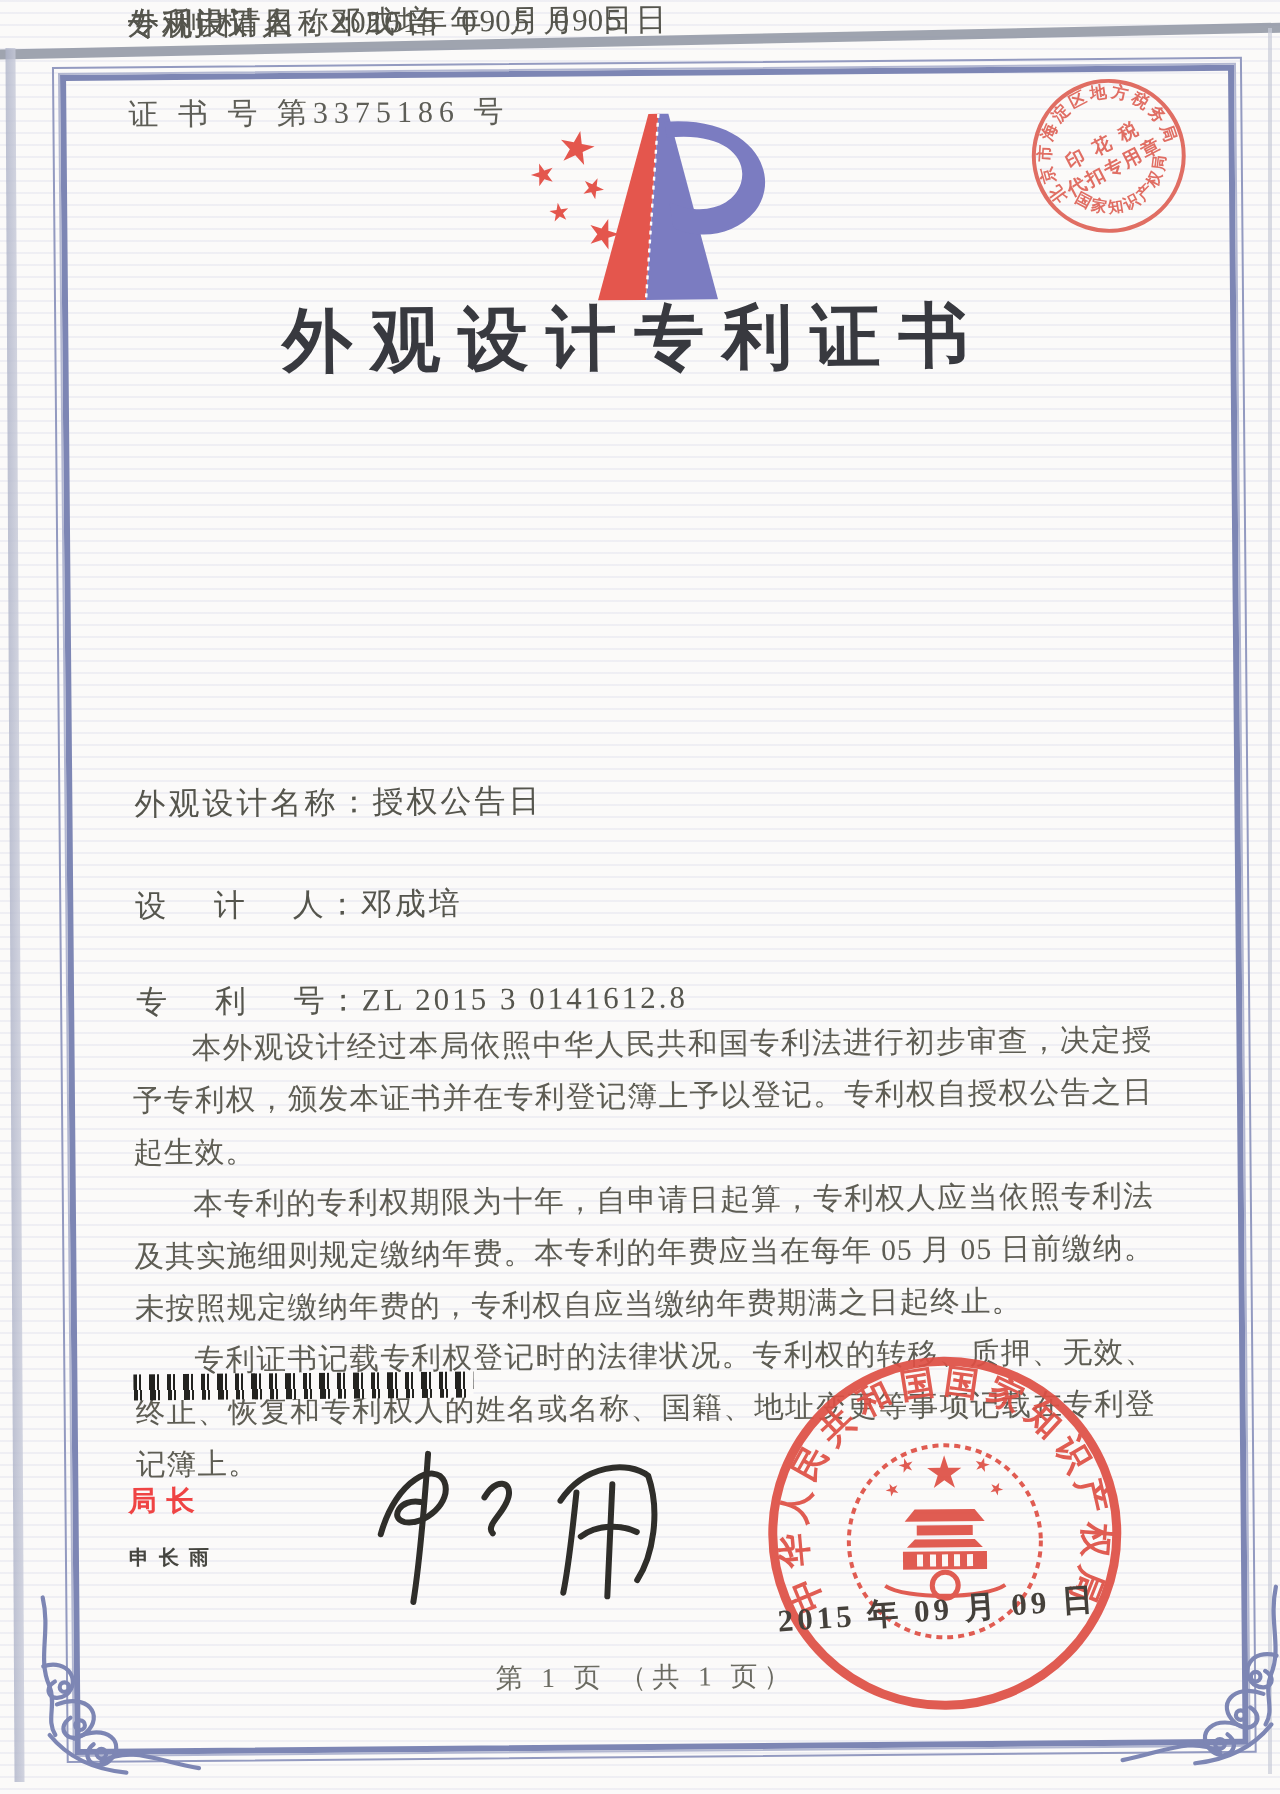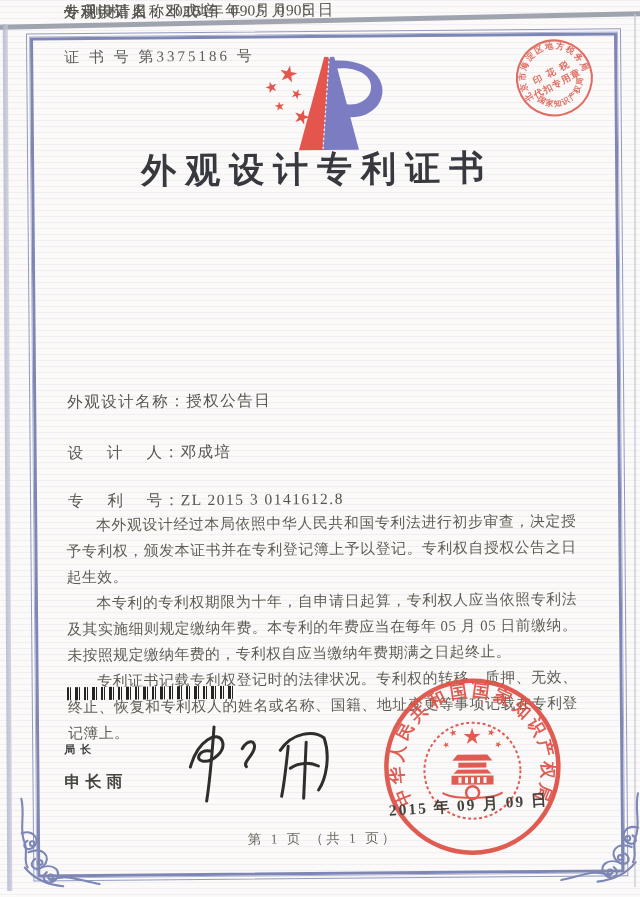--- a/index.html
+++ b/index.html
@@ -60,24 +60,24 @@
     letter-spacing:0.5px; }
   .body-text p{ margin:0; text-indent:2em; }
 
   .barcode{ position:absolute; left:65px; top:685px; width:170px; height:13px;
     background:repeating-linear-gradient(90deg,
       #23231f 0 2px, #fbfaf9 2px 3px,
       #23231f 3px 4px, #fbfaf9 4px 8px,
       #23231f 8px 11px, #fbfaf9 11px 12px,
       #23231f 12px 13px, #fbfaf9 13px 17px); }
 
-  .signoff-title{ position:absolute; left:62px; top:740px; font-size:11px;
-    font-weight:700; letter-spacing:5px; color:#404040;
+  .signoff-title{ position:absolute; left:62px; top:740px; font-size:14px;
+    font-weight:700; letter-spacing:5px; color:#ef4444;
     font-family:"Liberation Sans", sans-serif; }
-  .signoff-name{ position:absolute; left:62px; top:770px; font-size:16px;
+  .signoff-name{ position:absolute; left:62px; top:770px; font-size:10px;
     font-weight:700; letter-spacing:5px; color:#45453f;
     font-family:"Liberation Sans", sans-serif; }
   .signature{ position:absolute; left:182px; top:720px; width:158px; height:88px; }
 
   .seal{ position:absolute; left:378px; top:676px; width:184px; height:184px; opacity:.92; }
   .seal text{ font-family:"Liberation Serif", serif; font-weight:700; }
   .seal-date{ position:absolute; left:386px; top:796px; width:175px;
     font-size:15.5px; font-weight:700; letter-spacing:2px; color:#45413b;
     transform:rotate(-3.5deg); white-space:nowrap; }
 

